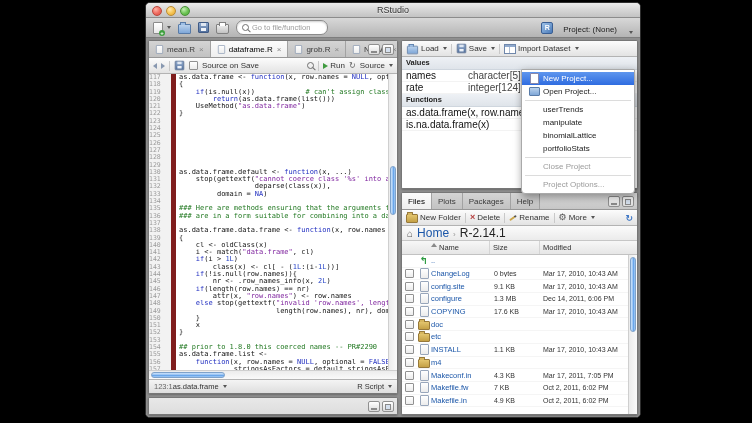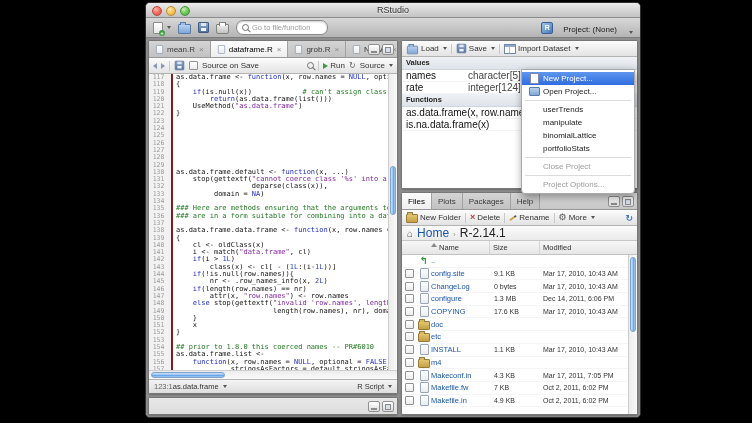--- a/index.html
+++ b/index.html
@@ -84,21 +84,21 @@
   .run-arrow{width:0;height:0;border-top:3.5px solid transparent;border-bottom:3.5px solid transparent;border-left:5px solid #3f9b3f}
   .rerun::after{content:"↻";color:#666;font-size:8px}
   .refresh{margin-left:auto}
   .refresh::after{content:"↻";color:#3b74c4;font-size:9px;font-weight:bold}
   .icon-x::after{content:"×";color:#b33c3c;font-size:9px;font-weight:bold;line-height:1}
   .icon-pencil{width:8px;height:2px;background:linear-gradient(90deg,#caa54a 70%,#555 70%);transform:rotate(-35deg);border-radius:1px}
   .icon-gear::after{content:"⚙";color:#555;font-size:9px;line-height:1}
   
   .codearea{flex:1;min-height:0;position:relative;overflow:hidden;font-family:"DejaVu Sans Mono",monospace;font-size:7px;background:#fff}
   .cl{display:flex;height:7.3px;line-height:7.3px;white-space:pre}
-  .ln{flex:none;width:19px;text-align:center;padding-right:3px;background:#f2f2f2;border-right:2px solid #7f1d1d;color:#9b9b9b;font-size:6.5px}
+  .ln{flex:none;width:19px;text-align:left;padding-right:3px;background:#f2f2f2;border-right:5px solid #7f1d1d;color:#9b9b9b;font-size:6.5px}
   .ct{flex:1;padding-left:3px;overflow:hidden;color:#131313}
   .kw{color:#202ec0}.st{color:#8128a0}.cm{color:#217821}.nm{color:#2a47c8}
   .vscroll{position:absolute;top:0;right:0;bottom:0;width:8px;background:linear-gradient(90deg,#ececec,#fafafa);border-left:1px solid #cfcfcf}
   .vthumb{position:absolute;left:1px;right:1px;border-radius:3px;background:linear-gradient(90deg,#cfe4fb,#8fbef2 50%,#5f9fe8 55%,#a6cdf6);border:1px solid #7fa2ca}
   .src-vthumb{top:31%;height:16%}
   .files-vthumb{top:2px;height:46%}
   .hscroll{height:8px;flex:none;background:linear-gradient(#ececec,#fafafa);border-top:1px solid #cfcfcf;position:relative}
   .hthumb{position:absolute;top:1px;bottom:1px;left:2px;width:72px;border-radius:3px;
           background:linear-gradient(#cfe4fb,#8fbef2 50%,#5f9fe8 55%,#a6cdf6);border:1px solid #7fa2ca}
   .statusbar{height:13px;flex:none;background:linear-gradient(#f4f4f4,#dedede);border-top:1px solid #b3b3b3;
@@ -276,21 +276,21 @@
               <div class="cl"><span class="ln">144</span><span class="ct">    <span class="kw">if</span>(!is.null(row.names)){</span></div>
               <div class="cl"><span class="ln">145</span><span class="ct">        nr &lt;- .row_names_info(x, <span class="nm">2L</span>)</span></div>
               <div class="cl"><span class="ln">146</span><span class="ct">    <span class="kw">if</span>(length(row.names) == nr)</span></div>
               <div class="cl"><span class="ln">147</span><span class="ct">        attr(x, <span class="st">"row.names"</span>) &lt;- row.names</span></div>
               <div class="cl"><span class="ln">148</span><span class="ct">    <span class="kw">else</span> stop(gettextf(<span class="st">"invalid 'row.names', length %d for a data frame"</span>,</span></div>
               <div class="cl"><span class="ln">149</span><span class="ct">                       length(row.names), nr), domain = )</span></div>
               <div class="cl"><span class="ln">150</span><span class="ct">    }</span></div>
               <div class="cl"><span class="ln">151</span><span class="ct">    x</span></div>
               <div class="cl"><span class="ln">152</span><span class="ct">}</span></div>
               <div class="cl"><span class="ln">153</span><span class="ct"></span></div>
-              <div class="cl"><span class="ln">154</span><span class="ct"><span class="cm">## prior to 1.8.0 this coerced names -- PR#6010</span></span></div>
+              <div class="cl"><span class="ln">154</span><span class="ct"><span class="cm">## prior to 1.8.0 this coerced names -- PR#2290</span></span></div>
               <div class="cl"><span class="ln">155</span><span class="ct">as.data.frame.list &lt;-</span></div>
               <div class="cl"><span class="ln">156</span><span class="ct">    <span class="kw">function</span>(x, row.names = <span class="kw">NULL</span>, optional = <span class="kw">FALSE</span>, ...,</span></div>
               <div class="cl"><span class="ln">157</span><span class="ct">             stringsAsFactors = default.stringsAsFactors())</span></div>
             </div>
           <div class="vscroll">
             <div class="vthumb src-vthumb"></div>
           </div>
         </div>
         <div class="hscroll">
           <div class="hthumb"></div>
@@ -430,33 +430,33 @@
                 <span class="cellsize"></span>
                 <span class="cellmod"></span>
               </div>
               <div class="frow">
                 <span class="cellcb">
                   <span class="cbx"></span>
                 </span>
                 <span class="cellicon">
                   <span class="fi-file"></span>
                 </span>
+                <span class="cellname">ChangeLog</span>
+                <span class="cellsize">0 bytes</span>
+                <span class="cellmod">Mar 17, 2010, 10:43 AM</span>
+              </div>
+              <div class="frow">
+                <span class="cellcb">
+                  <span class="cbx"></span>
+                </span>
+                <span class="cellicon">
+                  <span class="fi-file"></span>
+                </span>
                 <span class="cellname">config.site</span>
                 <span class="cellsize">9.1 KB</span>
-                <span class="cellmod">Mar 17, 2010, 10:43 AM</span>
-              </div>
-              <div class="frow">
-                <span class="cellcb">
-                  <span class="cbx"></span>
-                </span>
-                <span class="cellicon">
-                  <span class="fi-file"></span>
-                </span>
-                <span class="cellname">ChangeLog</span>
-                <span class="cellsize">0 bytes</span>
                 <span class="cellmod">Mar 17, 2010, 10:43 AM</span>
               </div>
               <div class="frow">
                 <span class="cellcb">
                   <span class="cbx"></span>
                 </span>
                 <span class="cellicon">
                   <span class="fi-file"></span>
                 </span>
                 <span class="cellname">configure</span>

